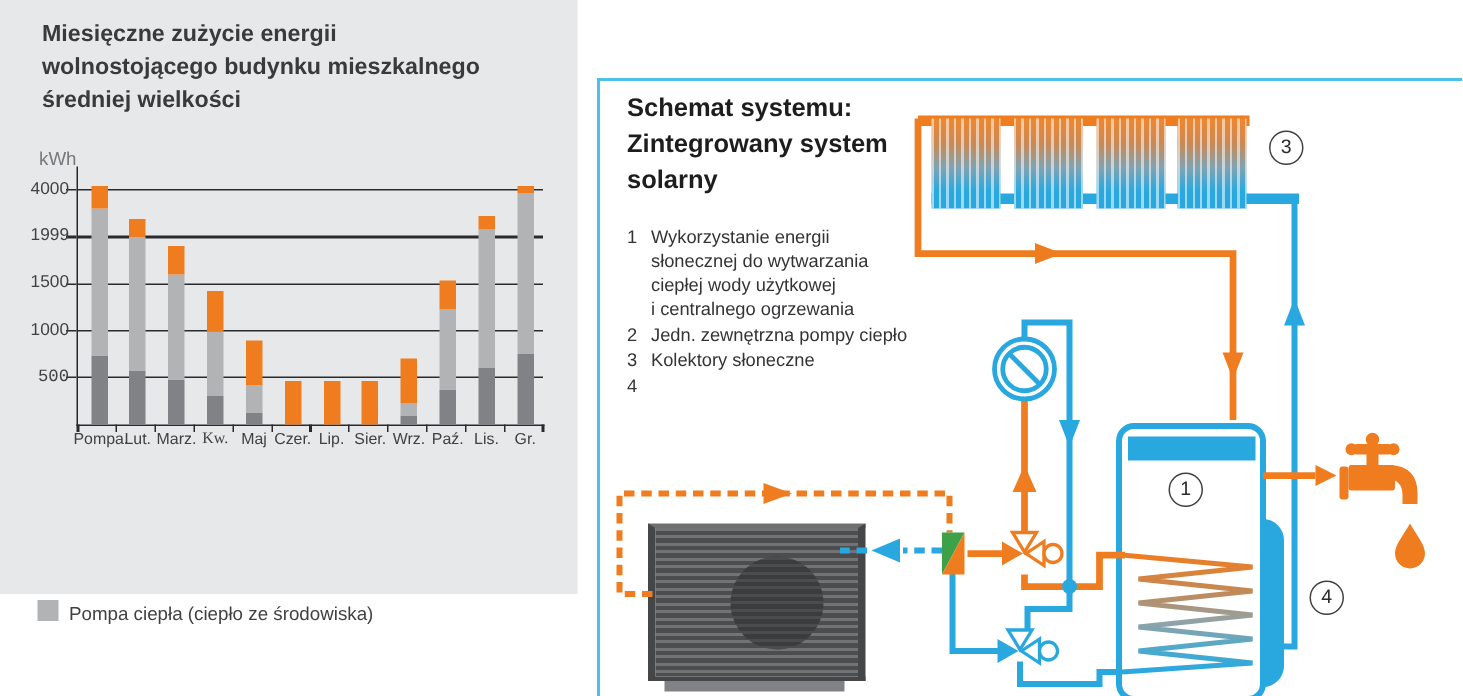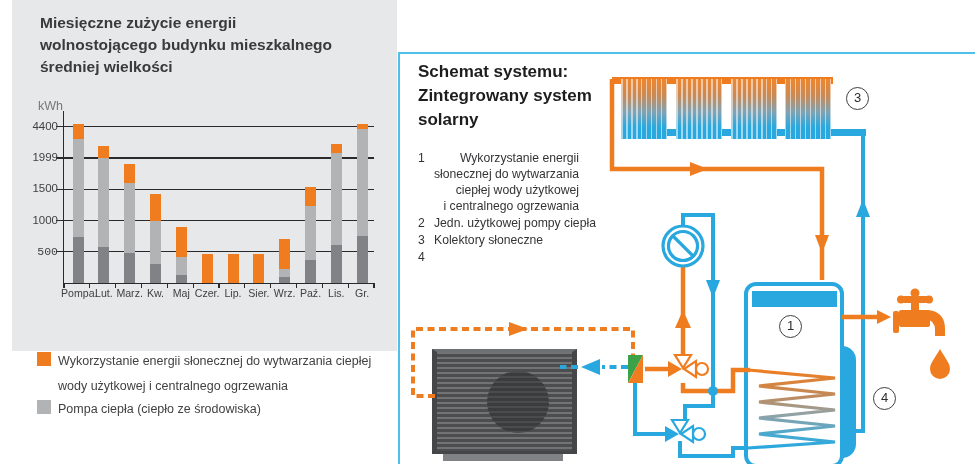--- a/index.html
+++ b/index.html
@@ -1,19 +1,19 @@
 <!DOCTYPE html>
 <html><head>
 <meta charset="utf-8">
 <style>
   html,body{margin:0;padding:0;background:#ffffff;}
   .canvas{position:relative;width:975px;height:464px;background:#ffffff;overflow:hidden;
           font-family:"Liberation Sans","DejaVu Sans",sans-serif;}
   
-  .left-panel{position:absolute;left:0;top:0;width:385px;height:351px;background:#e7e8e9;margin-left:12px;}
+  .left-panel{position:absolute;left:0;top:0;width:385px;height:396px;background:#e7e8e9;}
   .chart-title{position:absolute;left:28px;top:12px;width:345px;font-size:15.5px;font-weight:bold;
                line-height:22px;color:#3a3a3c;white-space:pre-line;}
   .kwh{position:absolute;left:26px;top:99px;font-size:12.5px;color:#77787b;}
   #chart{position:absolute;left:52px;top:115px;width:310px;height:168px;}
   .axis-v{position:absolute;left:-1px;top:-4px;width:1.4px;height:173px;background:#2a2a2c;}
   .axis-h{position:absolute;left:-1px;top:168px;width:312px;height:1.4px;background:#2a2a2c;}
   .gridline{position:absolute;width:310px;height:1.2px;background:#2a2a2c;}
   .ytick{position:absolute;width:7px;height:1.2px;background:#2a2a2c;}
   .xtick{position:absolute;width:1.2px;height:5px;background:#2a2a2c;}
   .ylabel{position:absolute;width:38px;text-align:right;font-size:11.5px;color:#414042;}
@@ -24,21 +24,21 @@
   .legend-row .lt{width:335px;font-size:12.5px;line-height:25px;color:#414042;white-space:pre-line;}
   .lr1{top:349px;} .lr2{top:397px;justify-content:center;} .lr3{top:422px;}
   
   .right-panel{position:absolute;left:398px;top:8px;width:642px;height:449px;background:#ffffff;margin-top:44px;}
   .panel-border{position:absolute;inset:0;border:2.5px solid #4fc0e8;pointer-events:none;}
   .schem-title{position:absolute;left:20px;top:8px;width:240px;font-size:17px;font-weight:bold;
                line-height:24px;color:#1d1d1f;white-space:pre-line;}
   .schem-list{position:absolute;left:20px;top:98px;width:230px;}
   .schem-item{display:flex;gap:8px;font-size:12.2px;line-height:16px;color:#333436;margin-bottom:1px;}
   .schem-item .num{flex:0 0 8px;}
-  .schem-item .txt{white-space:pre-line;text-align:right;}
+  .schem-item .txt{white-space:pre-line;}
   
   .manifold-hot{position:absolute;left:214px;top:25px;width:221px;height:6.5px;background:#ef7d20;}
   .manifold-cold{position:absolute;left:223px;top:77px;width:245px;height:6.5px;background:#29a8df;}
   .panelc{position:absolute;top:27px;width:46px;height:60px;
      background:
        repeating-linear-gradient(to right, rgba(255,255,255,0.55) 0 1.5px, rgba(255,255,255,0) 1.5px 5px),
        linear-gradient(to bottom,#f0862d 0%,#c98a56 28%,#7fa3b4 55%,#2aa9df 80%,#29a8df 100%);}
   .pc1{left:223px;} .pc2{left:278px;} .pc3{left:333px;} .pc4{left:387px;}
   
   .controller{position:absolute;left:438px;top:294px;width:20px;height:112px;background:#29a8df;
@@ -84,21 +84,21 @@
         <div class="ytick" style="left: -8px; top: 104.946px;"></div>
         <div class="ylabel" style="left: -44px; top: 98.5465px;">1000</div>
         <div class="gridline" style="left: 0px; top: 73.7197px;"></div>
         <div class="ytick" style="left: -8px; top: 73.7197px;"></div>
         <div class="ylabel" style="left: -44px; top: 67.3197px;">1500</div>
         <div class="gridline" style="left: 0px; top: 42.4929px;"></div>
         <div class="ytick" style="left: -8px; top: 42.4929px;"></div>
         <div class="ylabel" style="left: -44px; top: 36.0929px;">1999</div>
         <div class="gridline" style="left: 0px; top: 11.2662px;"></div>
         <div class="ytick" style="left: -8px; top: 11.2662px;"></div>
-        <div class="ylabel" style="left: -44px; top: 4.86617px;">4400</div>
+        <div class="ylabel" style="left: -44px; top: 4.86617px;">4000</div>
         <div class="xtick" style="left: -0.6px; top: 168px;"></div>
         <div class="xtick" style="left: 25.2333px; top: 168px;"></div>
         <div class="xtick" style="left: 51.0667px; top: 168px;"></div>
         <div class="xtick" style="left: 76.9px; top: 168px;"></div>
         <div class="xtick" style="left: 102.733px; top: 168px;"></div>
         <div class="xtick" style="left: 128.567px; top: 168px;"></div>
         <div class="xtick" style="left: 154.4px; top: 168px;"></div>
         <div class="xtick" style="left: 180.233px; top: 168px;"></div>
         <div class="xtick" style="left: 206.067px; top: 168px;"></div>
         <div class="xtick" style="left: 231.9px; top: 168px;"></div>
@@ -113,21 +113,21 @@
         <div class="seg" style="left: 34.3333px; bottom: 36.223px; height: 88.684px; background: rgb(177, 179, 181);"></div>
         <div class="seg" style="left: 34.3333px; bottom: 124.907px; height: 12.4907px; background: rgb(239, 125, 32);"></div>
         <div class="xlabel" style="left: 22.8333px; top: 172px;">Lut.</div>
         <div class="seg" style="left: 60.1667px; bottom: 0px; height: 29.9777px; background: rgb(128, 130, 133);"></div>
         <div class="seg" style="left: 60.1667px; bottom: 29.9777px; height: 69.948px; background: rgb(177, 179, 181);"></div>
         <div class="seg" style="left: 60.1667px; bottom: 99.9257px; height: 18.7361px; background: rgb(239, 125, 32);"></div>
         <div class="xlabel" style="left: 48.6667px; top: 172px;">Marz.</div>
         <div class="seg" style="left: 86px; bottom: 0px; height: 18.7361px; background: rgb(128, 130, 133);"></div>
         <div class="seg" style="left: 86px; bottom: 18.7361px; height: 43.7175px; background: rgb(177, 179, 181);"></div>
         <div class="seg" style="left: 86px; bottom: 62.4535px; height: 26.855px; background: rgb(239, 125, 32);"></div>
-        <div class="xlabel" style="left: 74.5px; top: 172px;">Kw.</div>
+        <div class="xlabel" style="left: 74.5px; top: 172px; font-family: Liberation Serif, serif;">Kw.</div>
         <div class="seg" style="left: 111.833px; bottom: 0px; height: 8.11896px; background: rgb(128, 130, 133);"></div>
         <div class="seg" style="left: 111.833px; bottom: 8.11896px; height: 18.1115px; background: rgb(177, 179, 181);"></div>
         <div class="seg" style="left: 111.833px; bottom: 26.2305px; height: 29.3532px; background: rgb(239, 125, 32);"></div>
         <div class="xlabel" style="left: 100.333px; top: 172px;">Maj</div>
         <div class="seg" style="left: 137.667px; bottom: 0px; height: 28.7286px; background: rgb(239, 125, 32);"></div>
         <div class="xlabel" style="left: 126.167px; top: 172px;">Czer.</div>
         <div class="seg" style="left: 163.5px; bottom: 0px; height: 28.7286px; background: rgb(239, 125, 32);"></div>
         <div class="xlabel" style="left: 152px; top: 172px;">Lip.</div>
         <div class="seg" style="left: 189.333px; bottom: 0px; height: 28.7286px; background: rgb(239, 125, 32);"></div>
         <div class="xlabel" style="left: 177.833px; top: 172px;">Sier.</div>
@@ -141,25 +141,20 @@
         <div class="xlabel" style="left: 229.5px; top: 172px;">Paź.</div>
         <div class="seg" style="left: 266.833px; bottom: 0px; height: 38.0967px; background: rgb(128, 130, 133);"></div>
         <div class="seg" style="left: 266.833px; bottom: 38.0967px; height: 91.8067px; background: rgb(177, 179, 181);"></div>
         <div class="seg" style="left: 266.833px; bottom: 129.903px; height: 8.74349px; background: rgb(239, 125, 32);"></div>
         <div class="xlabel" style="left: 255.333px; top: 172px;">Lis.</div>
         <div class="seg" style="left: 292.667px; bottom: 0px; height: 46.8401px; background: rgb(128, 130, 133);"></div>
         <div class="seg" style="left: 292.667px; bottom: 46.8401px; height: 107.42px; background: rgb(177, 179, 181);"></div>
         <div class="seg" style="left: 292.667px; bottom: 154.26px; height: 4.99628px; background: rgb(239, 125, 32);"></div>
         <div class="xlabel" style="left: 281.167px; top: 172px;">Gr.</div>
       </div>
-    <div class="legend-row lr1">
-      <div class="sw" style="background: rgb(239, 125, 32);"></div>
-      <div class="lt">Wykorzystanie energii słonecznej do wytwarzania ciepłej
-wody użytkowej i centralnego ogrzewania</div>
-    </div>
     <div class="legend-row lr2">
       <div class="sw" style="background: rgb(177, 179, 181);"></div>
       <div class="lt">Pompa ciepła (ciepło ze środowiska)</div>
     </div>
   </div>
 
   <div class="right-panel">
     <div class="schem-title">Schemat systemu:
 Zintegrowany system
 solarny</div>
@@ -167,21 +162,21 @@
     <div class="schem-list">
       <div class="schem-item">
         <span class="num">1</span>
         <span class="txt">Wykorzystanie energii
 słonecznej do wytwarzania
 ciepłej wody użytkowej
 i centralnego ogrzewania</span>
       </div>
       <div class="schem-item">
         <span class="num">2</span>
-        <span class="txt">Jedn. użytkowej pompy ciepła</span>
+        <span class="txt">Jedn. zewnętrzna pompy ciepło</span>
       </div>
       <div class="schem-item">
         <span class="num">3</span>
         <span class="txt">Kolektory słoneczne</span>
       </div>
       <div class="schem-item">
         <span class="num">4</span>
       </div>
     </div>
 

